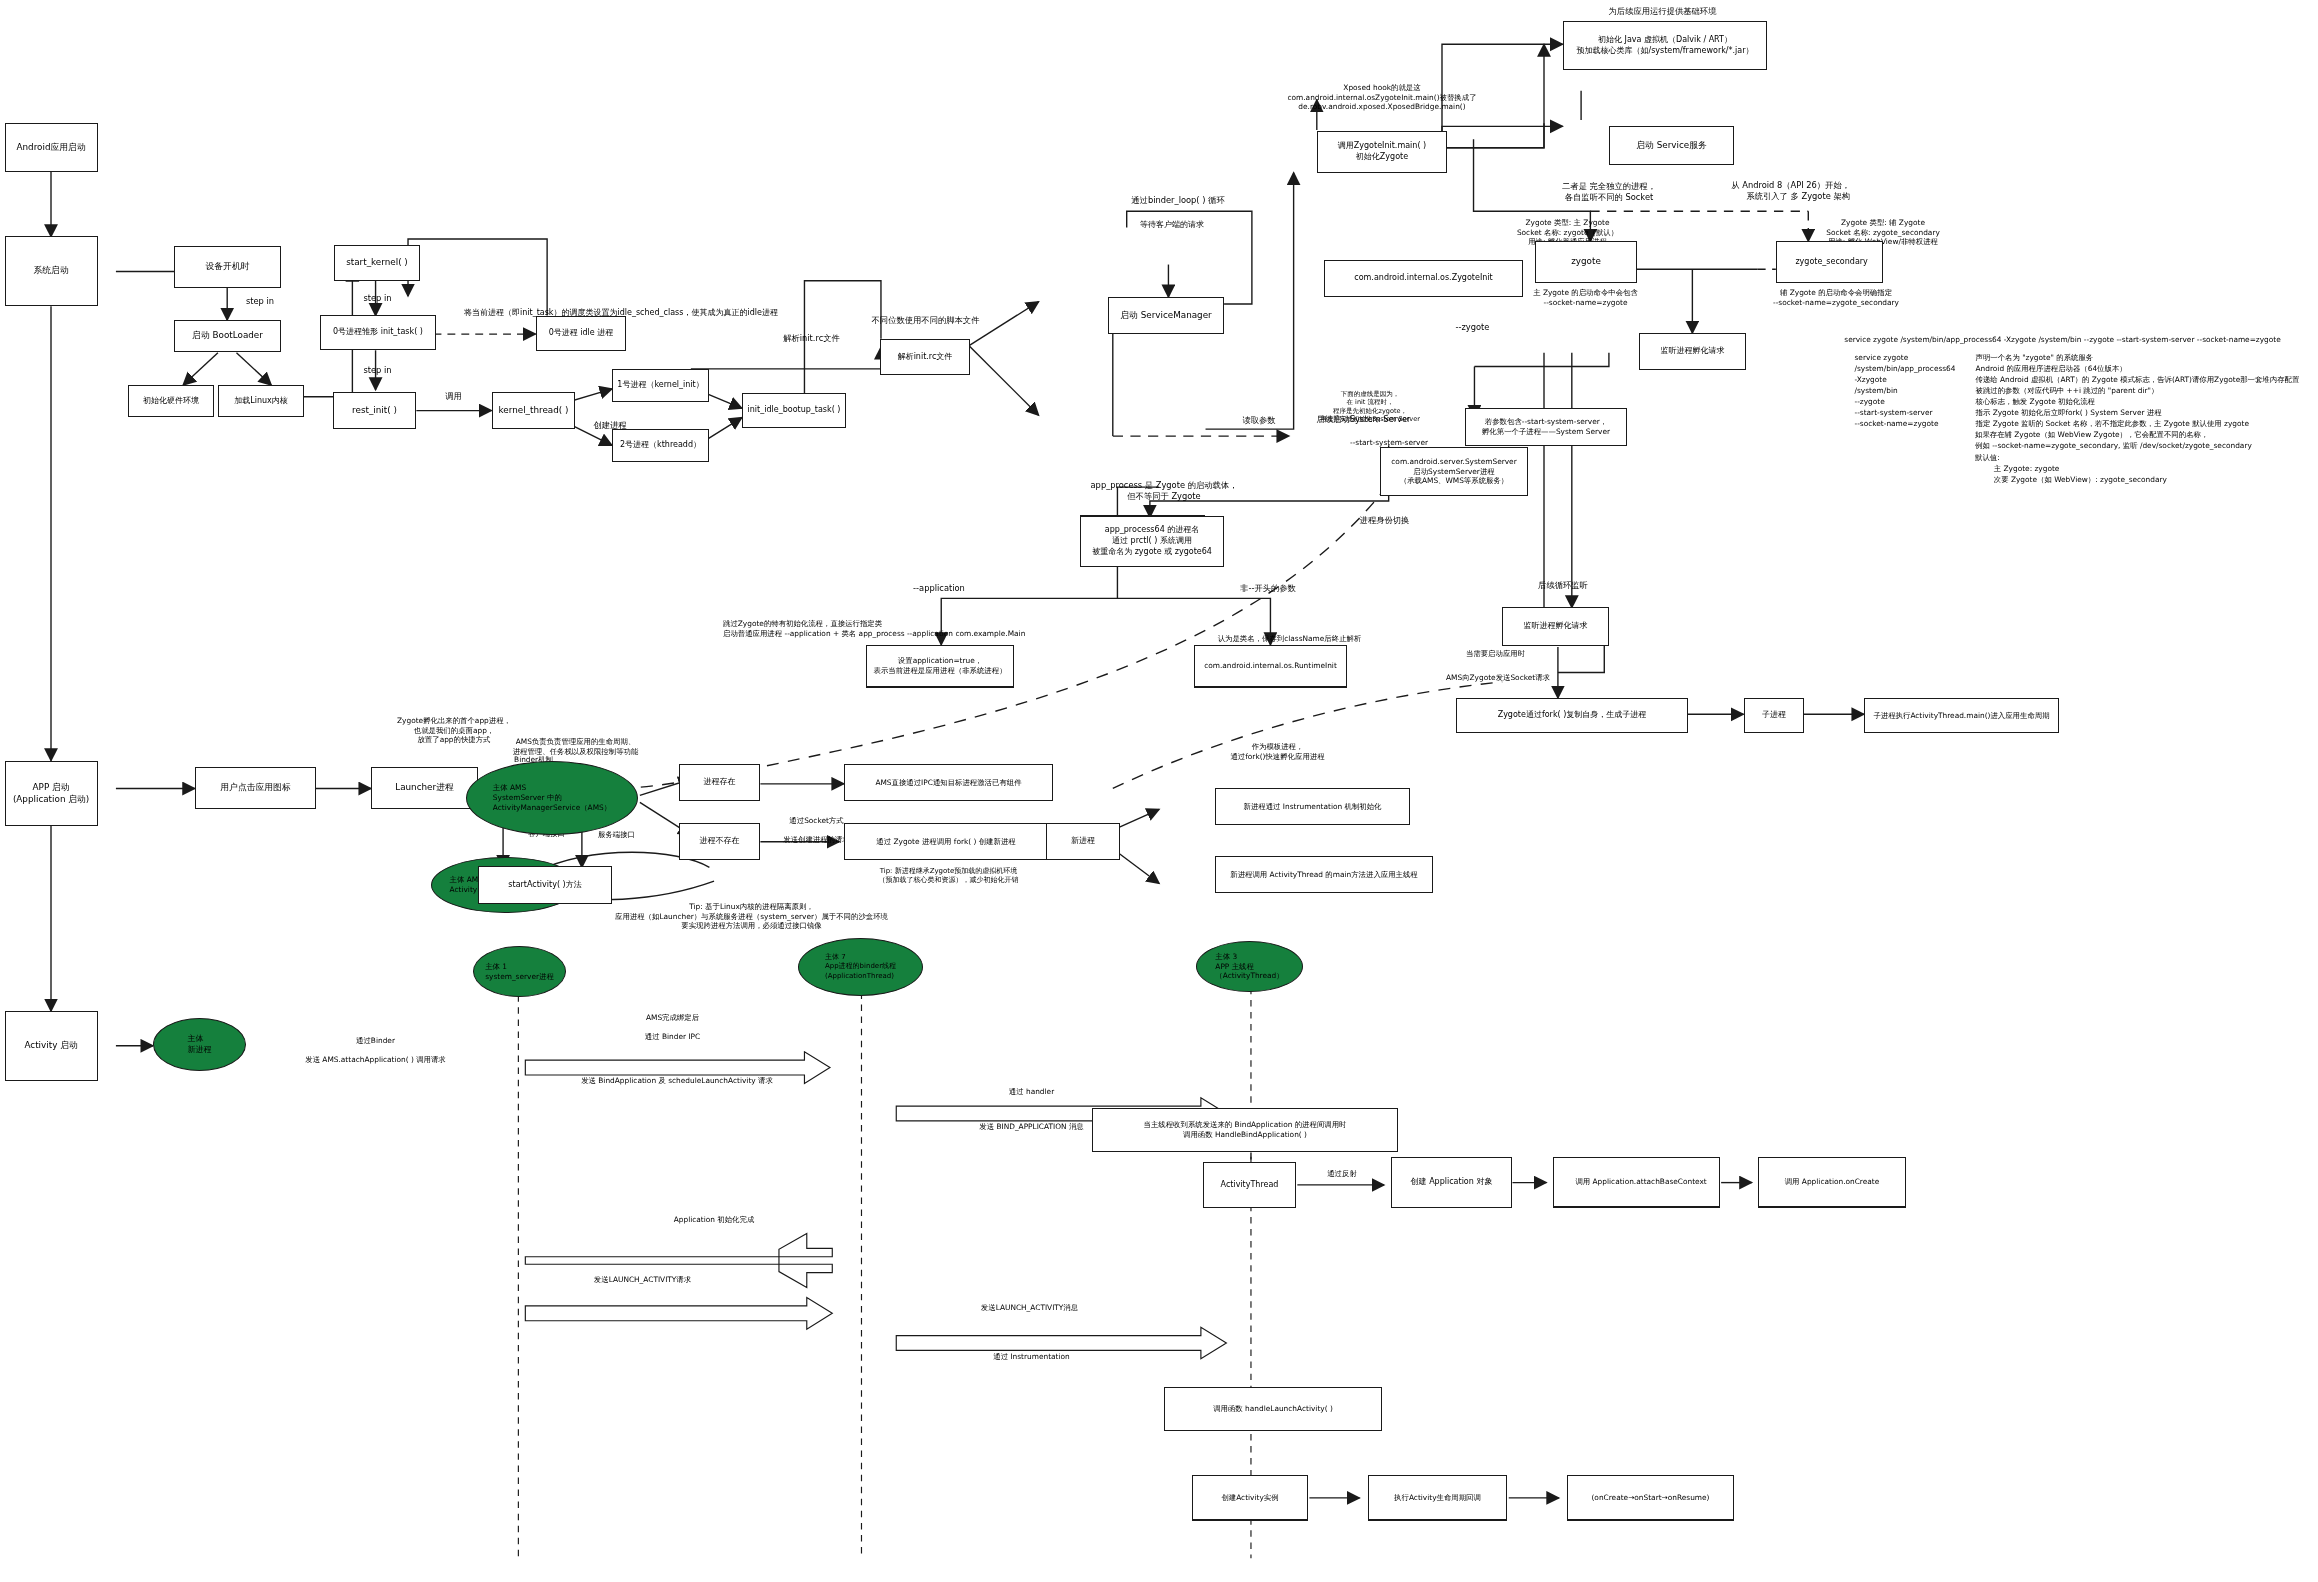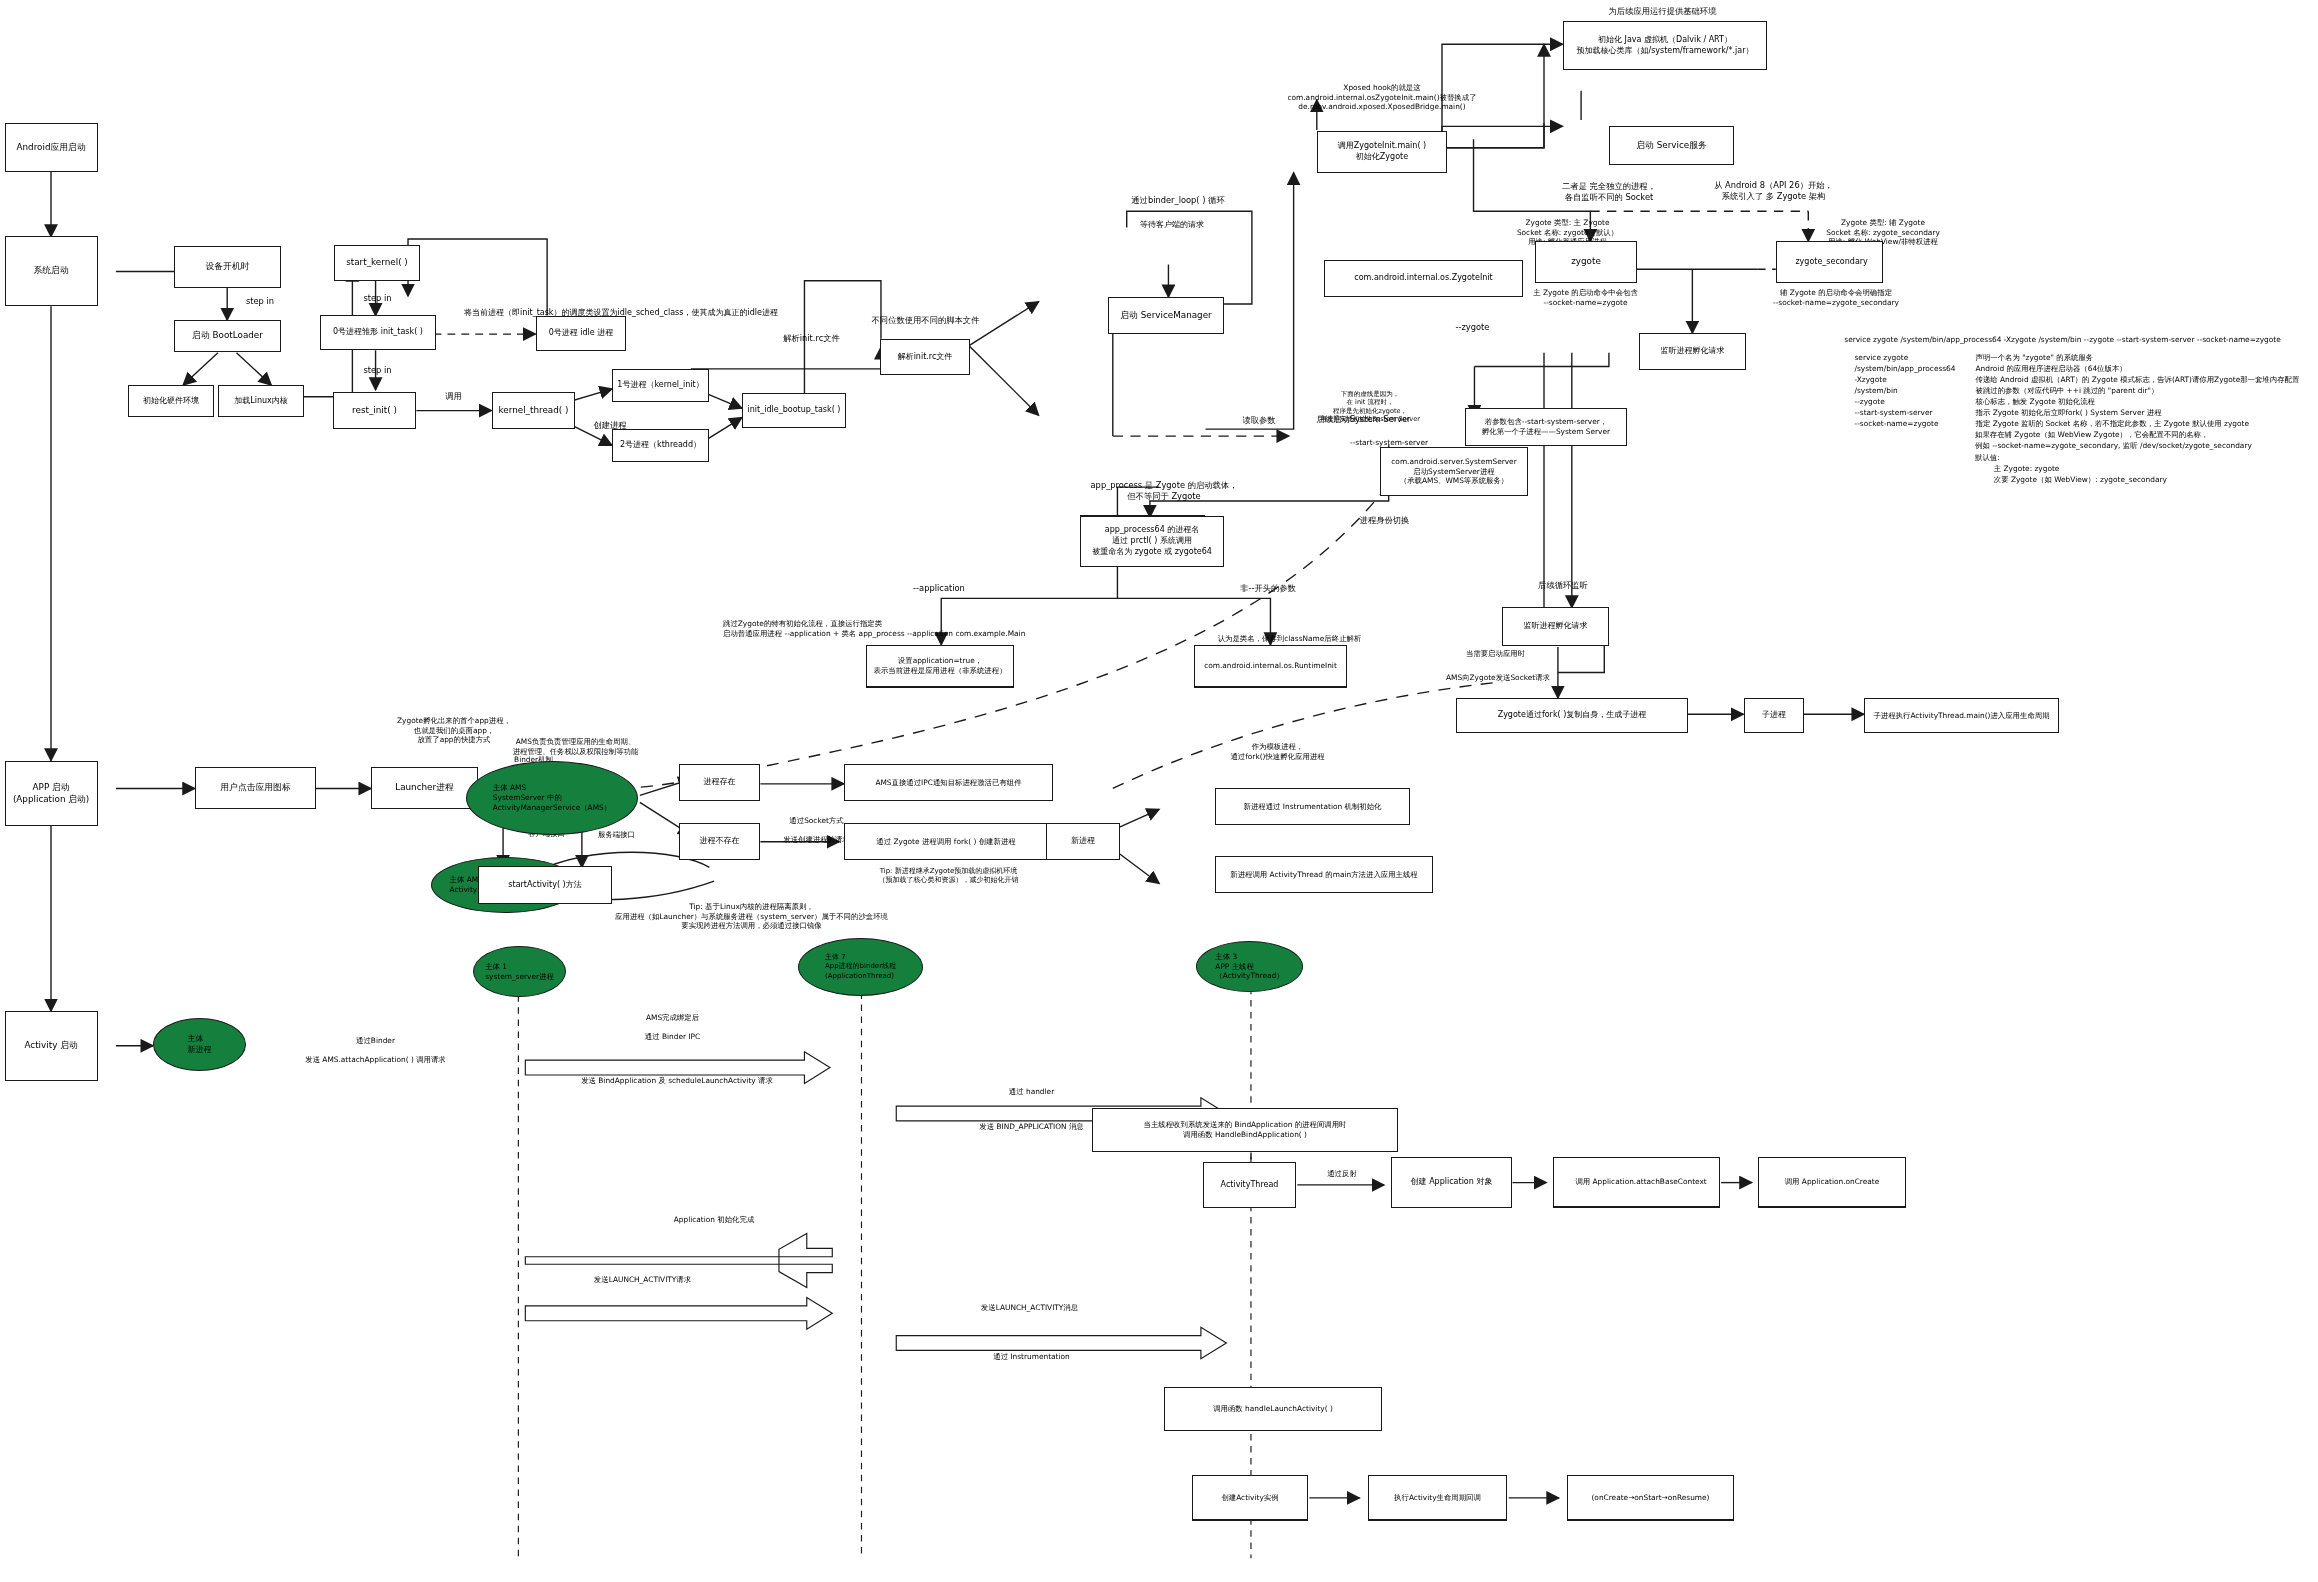--- a/index.html
+++ b/index.html
@@ -180,21 +180,21 @@
   <div class="box" style="left:1324px;top:260px;width:199px;height:37px;font-size:8px;">com.android.internal.os.ZygoteInit</div>
   <div class="lbl" style="left:1433px;top:322px;width:79px;">--zygote</div>
 
   <div class="lbl" style="left:1563px;top:5.6px;width:199px;">为后续应用运行提供基础环境</div>
   <div class="box" style="left:1563px;top:21px;width:204px;height:49px;font-size:8px;white-space:pre-line;">初始化 Java 虚拟机（Dalvik / ART）
 预加载核心类库（如/system/framework/*.jar）</div>
   <div class="box" style="left:1609px;top:126px;width:125px;height:39px;">启动 Service服务</div>
 
   <div class="lbl" style="left:1535px;top:181px;width:148px;">二者是 完全独立的进程，
 各自监听不同的 Socket</div>
-  <div class="lbl" style="left:1697px;top:180px;width:153px;">从 Android 8（API 26）开始，
+  <div class="lbl" style="left:1697px;top:180px;width:153px;text-align:right;">从 Android 8（API 26）开始，
 系统引入了 多 Zygote 架构</div>
   <div class="lbl l" style="left:1491px;top:218px;width:153px;font-size:7.4px;text-align:center;">Zygote 类型: 主 Zygote
 Socket 名称: zygote（默认）
 用途: 孵化普通应用进程</div>
   <div class="lbl l" style="left:1804px;top:218px;width:158px;font-size:7.4px;text-align:center;">Zygote 类型: 辅 Zygote
 Socket 名称: zygote_secondary
 用途: 孵化 WebView/非特权进程</div>
   <div class="box" style="left:1535px;top:241px;width:102px;height:42px;text-align:center;">zygote</div>
   <div class="box" style="left:1776px;top:241px;width:107px;height:42px;font-size:8px;padding-left:7px;">zygote_secondary</div>
   <div class="lbl" style="left:1516px;top:288px;width:139px;font-size:7.4px;">主 Zygote 的启动命令中会包含

